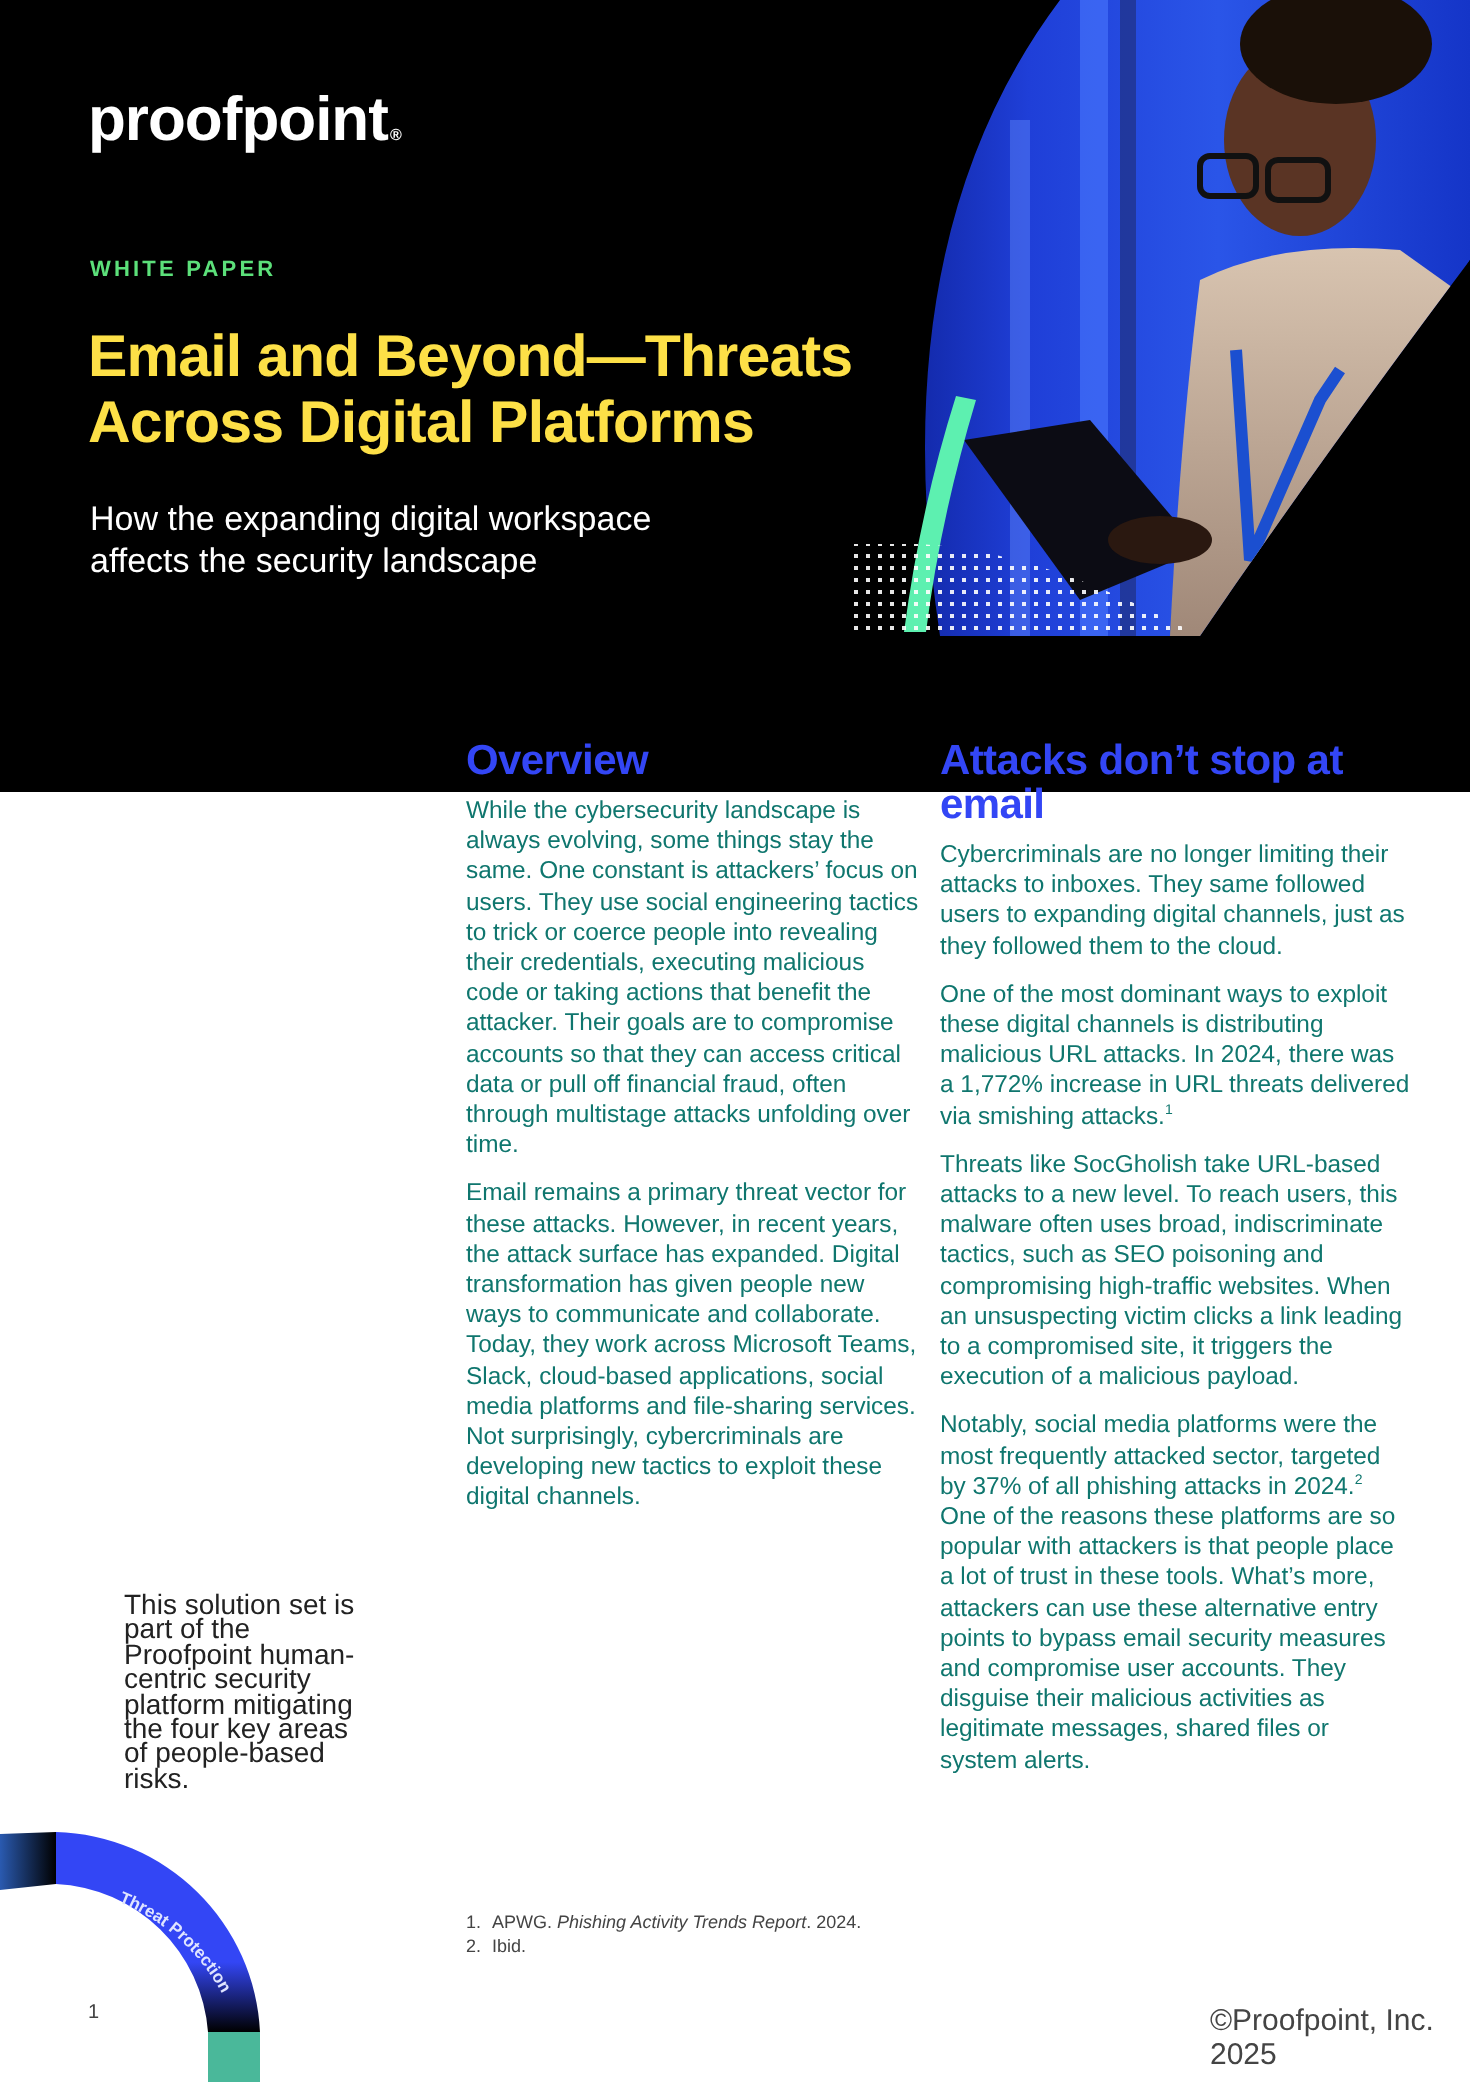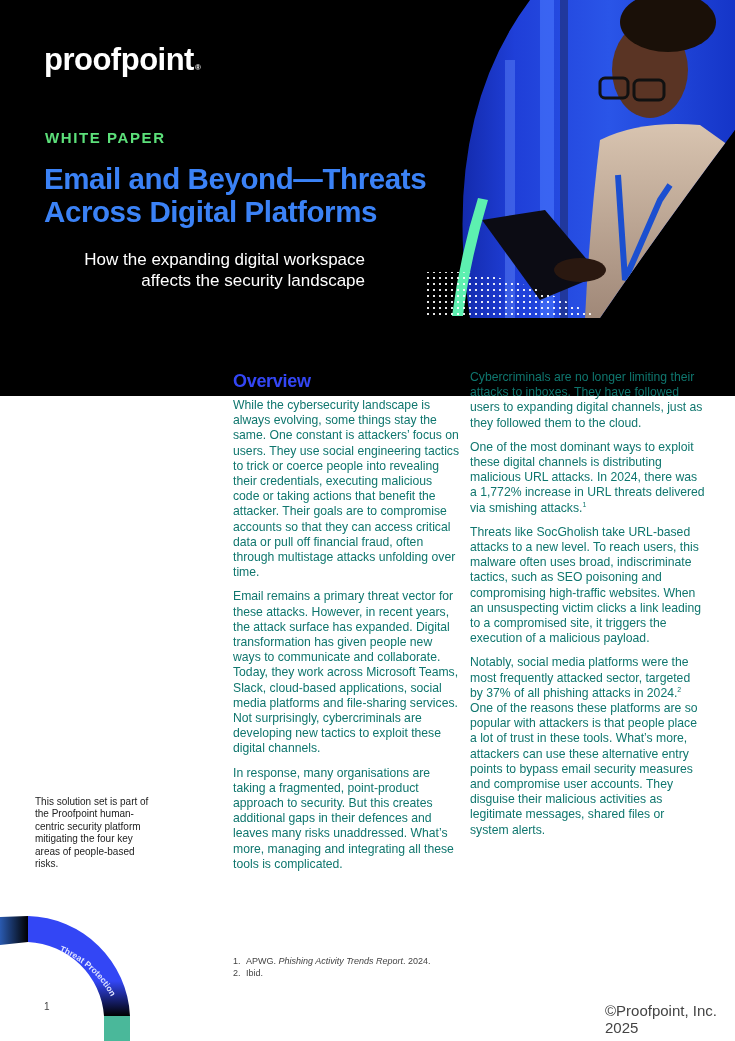--- a/index.html
+++ b/index.html
@@ -3,32 +3,32 @@
 <meta charset="utf-8">
 <style>
   * { box-sizing: border-box; margin: 0; padding: 0; }
   html, body { width: 735px; height: 1041px; background: #ffffff; overflow: hidden; }
   body { position: relative; font-family: "Liberation Sans", sans-serif; color: #1a1a1a; }
 
   .hero { position: absolute; left: 0; top: 0; width: 735px; height: 396px; background: #000; overflow: hidden; }
   .photo { position: absolute; left: 0; top: 0; width: 735px; height: 318px; }
   .logo { position: absolute; left: 44px; top: 42px; color: #fff; font-size: 31px; font-weight: bold; letter-spacing: -0.5px; font-family: "Liberation Sans", sans-serif; }
   .logo .dot { font-size: 8px; vertical-align: baseline; margin-left: 1px; }
-  .eyebrow { position: absolute; left: 45px; top: 129px; color: #5ce07a; font-size: 15px; font-weight: bold; letter-spacing: 1.6px; }
-  .title { position: absolute; left: 44px; top: 162px; color: #3b82f6; font-size: 29.5px; font-weight: bold; line-height: 33px; letter-spacing: -0.4px; width: 430px; }
-  .subtitle { position: absolute; left: 45px; top: 249px; color: #fff; font-size: 17px; line-height: 21px; width: 320px; text-align: right; }
+  .eyebrow { position: absolute; left: 45px; top: 129px; color: #5ce07a; font-size: 11px; font-weight: bold; letter-spacing: 1.6px; }
+  .title { position: absolute; left: 44px; top: 162px; color: #fde047; font-size: 29.5px; font-weight: bold; line-height: 33px; letter-spacing: -0.4px; width: 430px; }
+  .subtitle { position: absolute; left: 45px; top: 249px; color: #fff; font-size: 17px; line-height: 21px; width: 320px; }
 
   .col { position: absolute; top: 370px; }
-  .col h2 { color: #3346f5; font-size: 18px; font-weight: bold; line-height: 22px; margin-bottom: 6px; letter-spacing: -0.3px; }
+  .col h2 { color: #3346f5; font-size: 21px; font-weight: bold; line-height: 22px; margin-bottom: 6px; letter-spacing: -0.3px; }
   .col p { font-size: 12.2px; line-height: 15.2px; color: #0f766e; margin-bottom: 9px; }
   .col sup { font-size: 7px; vertical-align: super; line-height: 0; }
   .col-left { left: 233px; width: 228px; }
   .col-right { left: 470px; width: 236px; }
 
-  .sidenote { position: absolute; left: 35px; top: 796px; width: 120px; font-size: 10px; line-height: 12.4px; color: #222; }
+  .sidenote { position: absolute; left: 62px; top: 796px; width: 120px; font-size: 14px; line-height: 12.4px; color: #222; }
 
   .footnotes { position: absolute; left: 233px; top: 956px; font-size: 9px; line-height: 11.5px; color: #444; }
   .footnotes .num { display: inline-block; width: 13px; }
   .footnotes em { font-style: italic; text-align: center; }
 
   .page-num { position: absolute; left: 44px; top: 1001px; font-size: 10px; color: #444; }
   .copyright { position: absolute; left: 605px; top: 1002px; font-size: 15px; color: #444; }
 
   .ring { position: absolute; left: 0; top: 900px; width: 140px; height: 141px; }
 </style>
@@ -86,25 +86,25 @@
   <div class="logo"><span>proofpoint</span><span class="dot">®</span></div>
   <div class="eyebrow">WHITE PAPER</div>
   <h1 class="title">Email and Beyond—Threats Across Digital Platforms</h1>
   <div class="subtitle">How the expanding digital workspace affects the security landscape</div>
 </div>
 
 <section class="col col-left">
   <h2>Overview</h2>
   <p>While the cybersecurity landscape is always evolving, some things stay the same. One constant is attackers’ focus on users. They use social engineering tactics to trick or coerce people into revealing their credentials, executing malicious code or taking actions that benefit the attacker. Their goals are to compromise accounts so that they can access critical data or pull off financial fraud, often through multistage attacks unfolding over time.</p>
   <p>Email remains a primary threat vector for these attacks. However, in recent years, the attack surface has expanded. Digital transformation has given people new ways to communicate and collaborate. Today, they work across Microsoft Teams, Slack, cloud-based applications, social media platforms and file-sharing services. Not surprisingly, cybercriminals are developing new tactics to exploit these digital channels.</p>
-  <p>In response, many organisations are taking a fragmented, point-product approach to security. But this creates additional gaps in their defences and leaves many risks unaddressed. What’s more, managing and integrating all these tools is complicated.</p>
 </section>
 
 <section class="col col-right">
-  <p>Cybercriminals are no longer limiting their attacks to inboxes. They have followed users to expanding digital channels, just as they followed them to the cloud.</p>
+  <h2>Attacks don’t stop at email</h2>
+  <p>Cybercriminals are no longer limiting their attacks to inboxes. They same followed users to expanding digital channels, just as they followed them to the cloud.</p>
   <p><span>One of the most dominant ways to exploit these digital channels is distributing malicious URL attacks. In 2024, there was a 1,772% increase in URL threats delivered via smishing attacks.</span><sup>1</sup></p>
   <p>Threats like SocGholish take URL-based attacks to a new level. To reach users, this malware often uses broad, indiscriminate tactics, such as SEO poisoning and compromising high-traffic websites. When an unsuspecting victim clicks a link leading to a compromised site, it triggers the execution of a malicious payload.</p>
   <p><span>Notably, social media platforms were the most frequently attacked sector, targeted by 37% of all phishing attacks in 2024.</span><sup>2</sup><span> One of the reasons these platforms are so popular with attackers is that people place a lot of trust in these tools. What’s more, attackers can use these alternative entry points to bypass email security measures and compromise user accounts. They disguise their malicious activities as legitimate messages, shared files or system alerts.</span></p>
 </section>
 
 <div class="sidenote">This solution set is part of the Proofpoint human-centric security platform mitigating the four key areas of people-based risks.</div>
 
 <svg class="ring" viewBox="0 0 140 141" width="140" height="141">
   <defs>
     <linearGradient id="blueFade" x1="0" y1="0" x2="0" y2="1">

